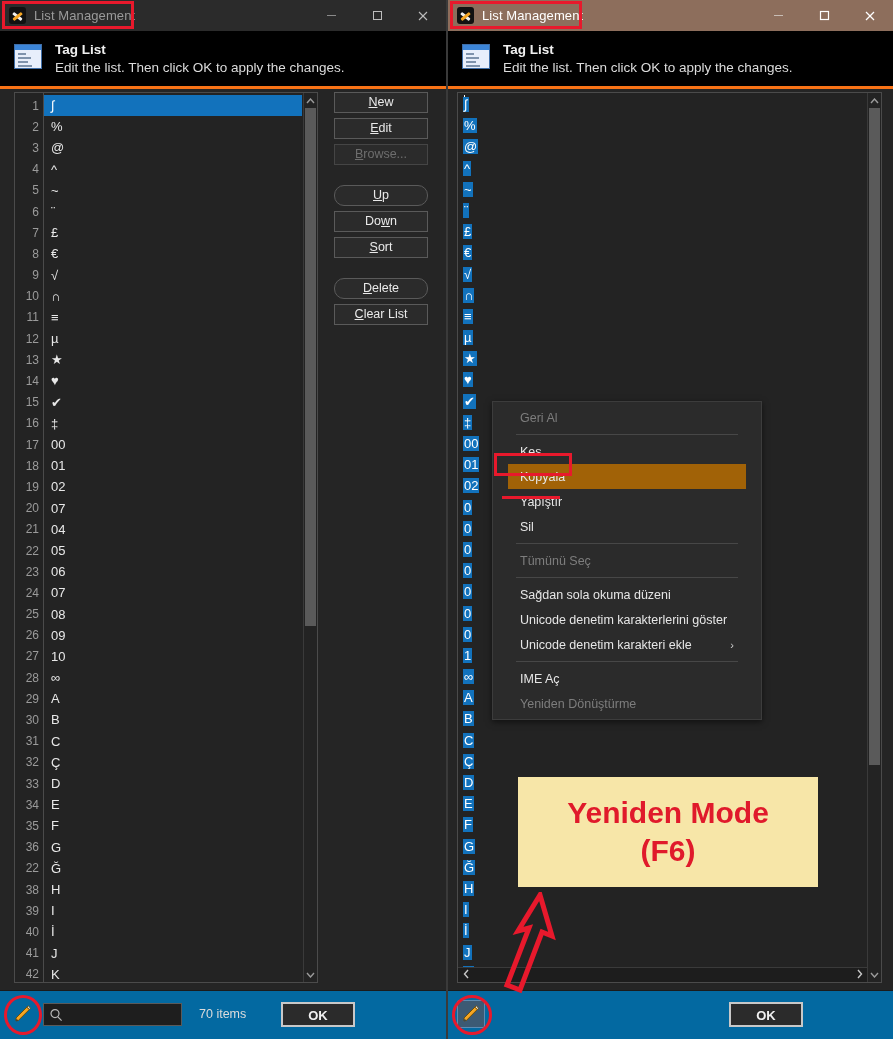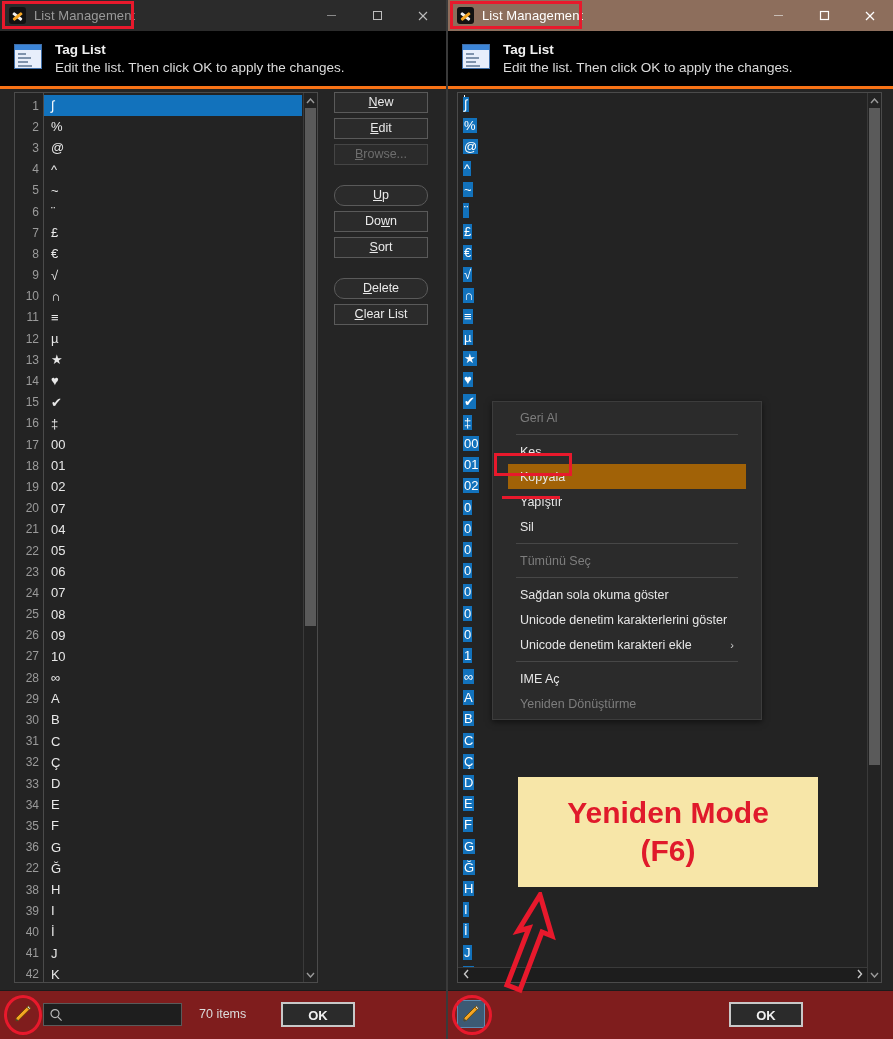--- a/index.html
+++ b/index.html
@@ -133,21 +133,21 @@
     font-size: 12.5px; font-family: "Liberation Sans", sans-serif;
     text-align: center; line-height: 19px; margin-bottom: 5px;
   }
   .dlgbtn u { text-decoration: underline; }
   .dlgbtn.disabled { color: #6e6e6e; border-color: #454545; }
   .dlgbtn.gap { margin-top: 20px; border-radius: 10px; }
 
   
   .footer {
     position: absolute; left: 0; right: 0; bottom: 0; height: 49px;
-    background: #7f1d1d; border-top: 1px solid #1b1b1b;
+    background: #0369a1; border-top: 1px solid #1b1b1b;
   }
   .pencil-btn {
     position: absolute; left: 9px; top: 9px; width: 28px; height: 28px;
     background: transparent; border: 1px solid transparent;
     display: flex; align-items: center; justify-content: center;
   }
   .pencil-btn.active { background: #3c5a74; border-color: #5d8cb3; border-radius: 2px; }
   .pencil-ellipse {
     position: absolute; border: 3px solid #e8192c; border-radius: 50%;
     pointer-events: none;
@@ -652,21 +652,21 @@
       </div>
       <div class="ctxitem">
         <span>Sil</span>
       </div>
       <div class="ctxsep"></div>
       <div class="ctxitem disabled">
         <span>Tümünü Seç</span>
       </div>
       <div class="ctxsep"></div>
       <div class="ctxitem">
-        <span>Sağdan sola okuma göster</span>
+        <span>Sağdan sola okuma düzeni</span>
       </div>
       <div class="ctxitem">
         <span>Unicode denetim karakterlerini göster</span>
       </div>
       <div class="ctxitem">
         <span>Unicode denetim karakteri ekle</span>
         <span class="submark">›</span>
       </div>
       <div class="ctxsep"></div>
       <div class="ctxitem">

